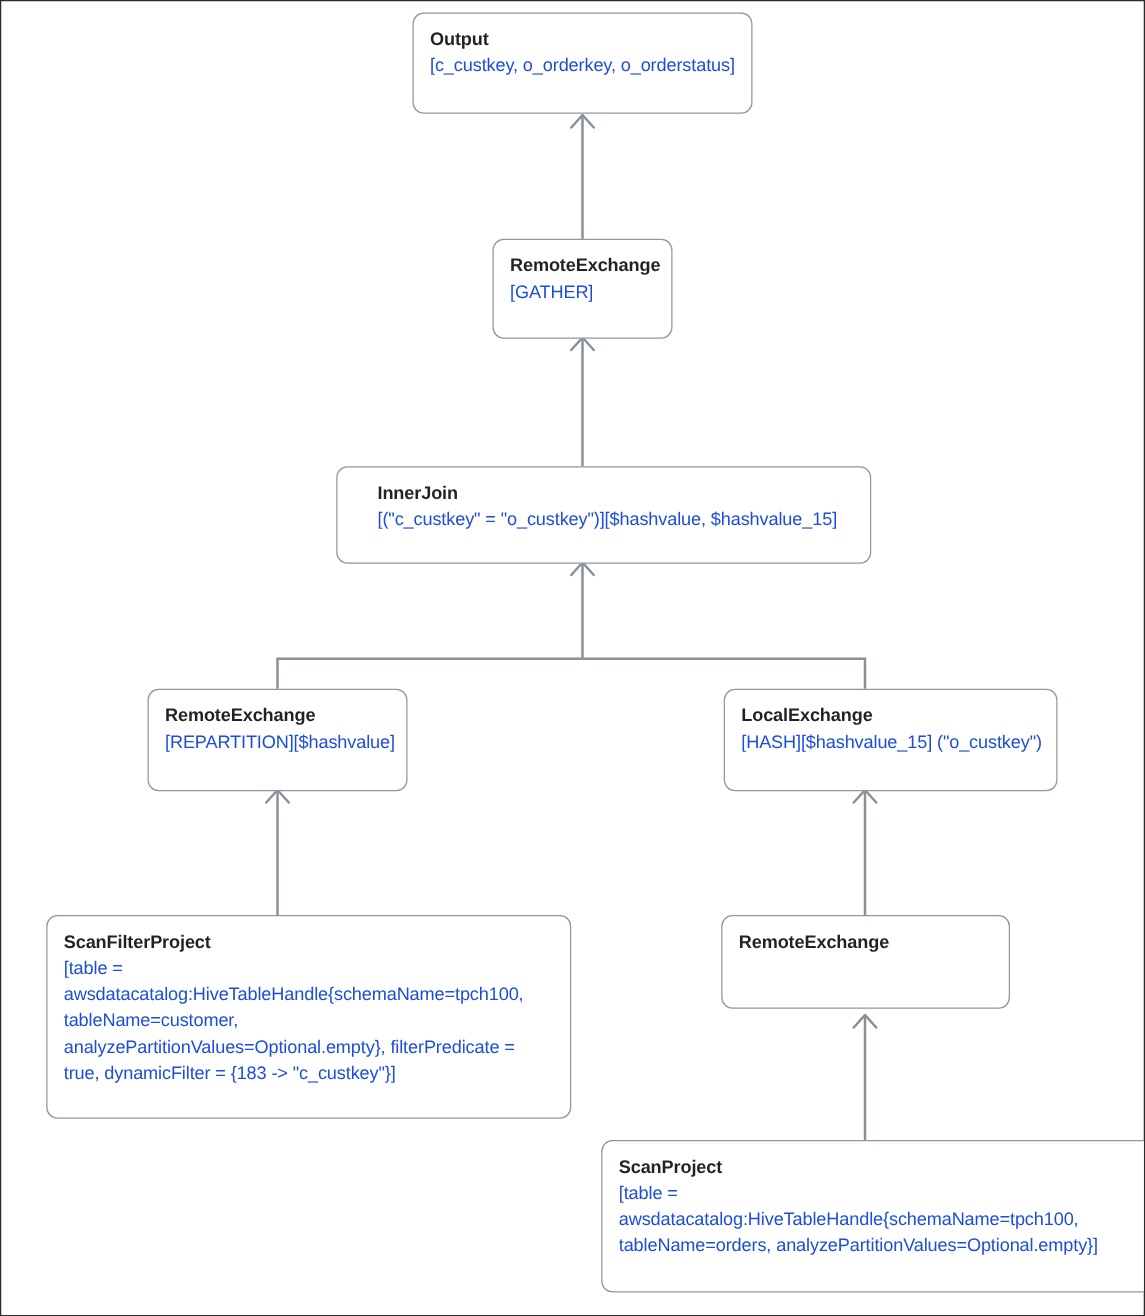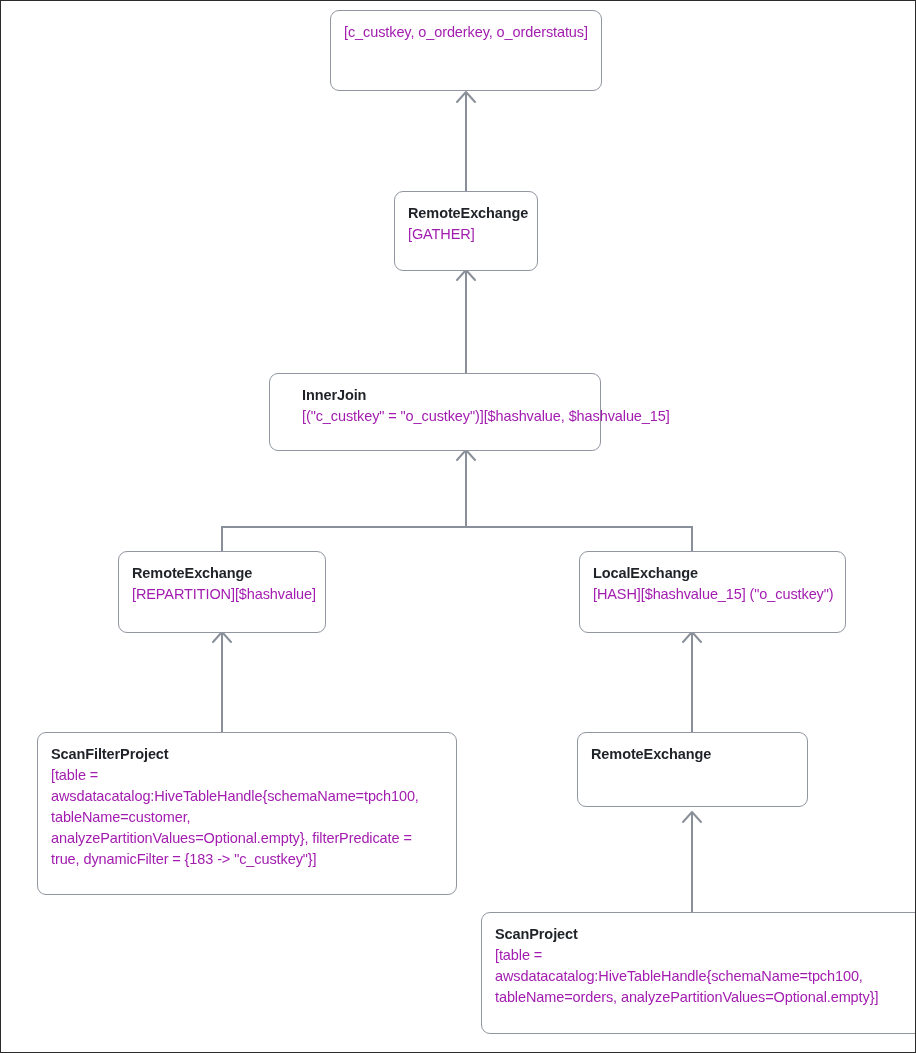--- a/index.html
+++ b/index.html
@@ -40,21 +40,21 @@
     font-size: 14.5px;
     font-weight: bold;
     color: #1f2328;
     line-height: 21px;
     letter-spacing: -0.1px;
     white-space: nowrap;
   }
   .node-detail {
     font-size: 14.5px;
     font-weight: normal;
-    color: #a21caf;
+    color: #1d4ed8;
     line-height: 21px;
     letter-spacing: -0.1px;
   }
   .node-detail .dline {
     display: block;
     white-space: pre;
   }
   .nowrapdetail .dline {
     white-space: nowrap;
   }
@@ -100,33 +100,34 @@
 
       <g>
         <path d="M691,911 L691,812"></path>
         <path d="M682,821 L691,811 L700,821" stroke-linecap="round" stroke-linejoin="round"></path>
       </g>
 
     </g>
   </svg>
 
   <div class="node" style="left:329px; top:9px; width:272px; height:81px;">
+    <div class="node-title">Output</div>
     <div class="node-detail nowrapdetail">
       <span class="dline">[c_custkey, o_orderkey, o_orderstatus]</span>
     </div>
   </div>
 
   <div class="node" style="left:393px; top:190px; width:144px; height:80px;">
     <div class="node-title">RemoteExchange</div>
     <div class="node-detail nowrapdetail">
       <span class="dline">[GATHER]</span>
     </div>
   </div>
 
-  <div class="node" style="left:268px; top:372px; width:332px; height:78px;padding-left:32px;">
+  <div class="node" style="left:268px; top:372px; width:428px; height:78px;padding-left:32px;">
     <div class="node-title">InnerJoin</div>
     <div class="node-detail nowrapdetail">
       <span class="dline">[("c_custkey" = "o_custkey")][$hashvalue, $hashvalue_15]</span>
     </div>
   </div>
 
   <div class="node" style="left:117px; top:550px; width:208px; height:82px;">
     <div class="node-title">RemoteExchange</div>
     <div class="node-detail nowrapdetail">
       <span class="dline">[REPARTITION][$hashvalue]</span>

